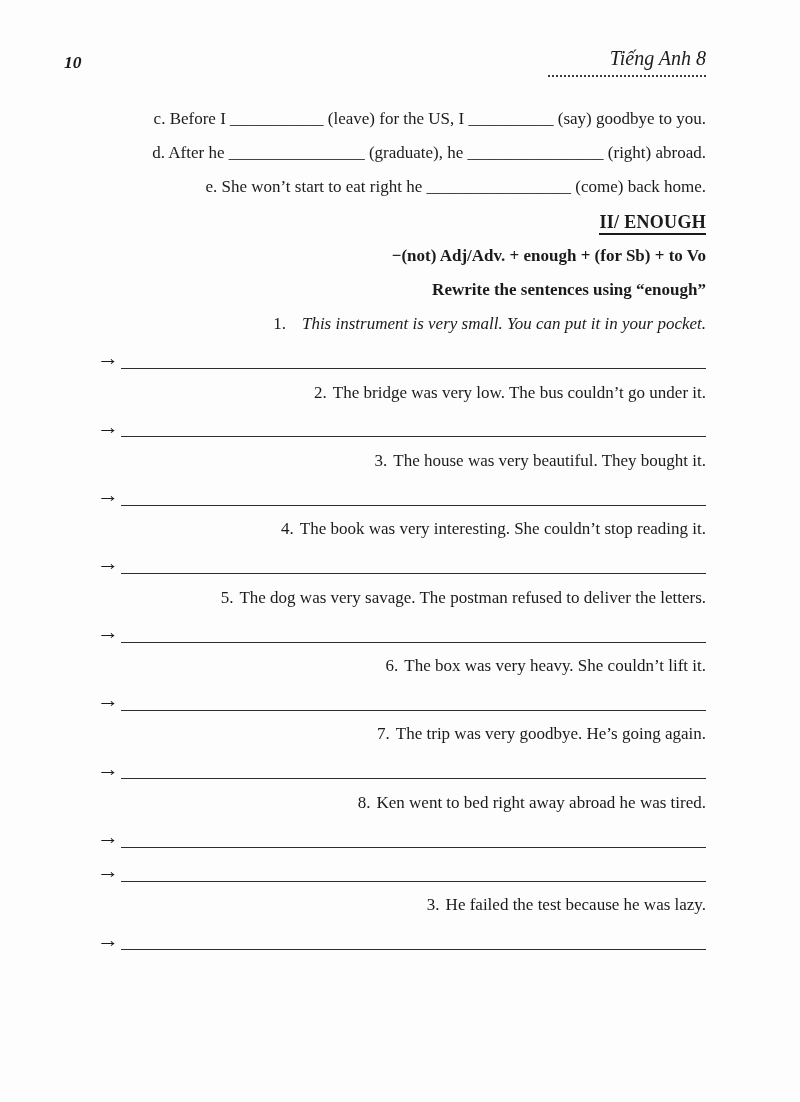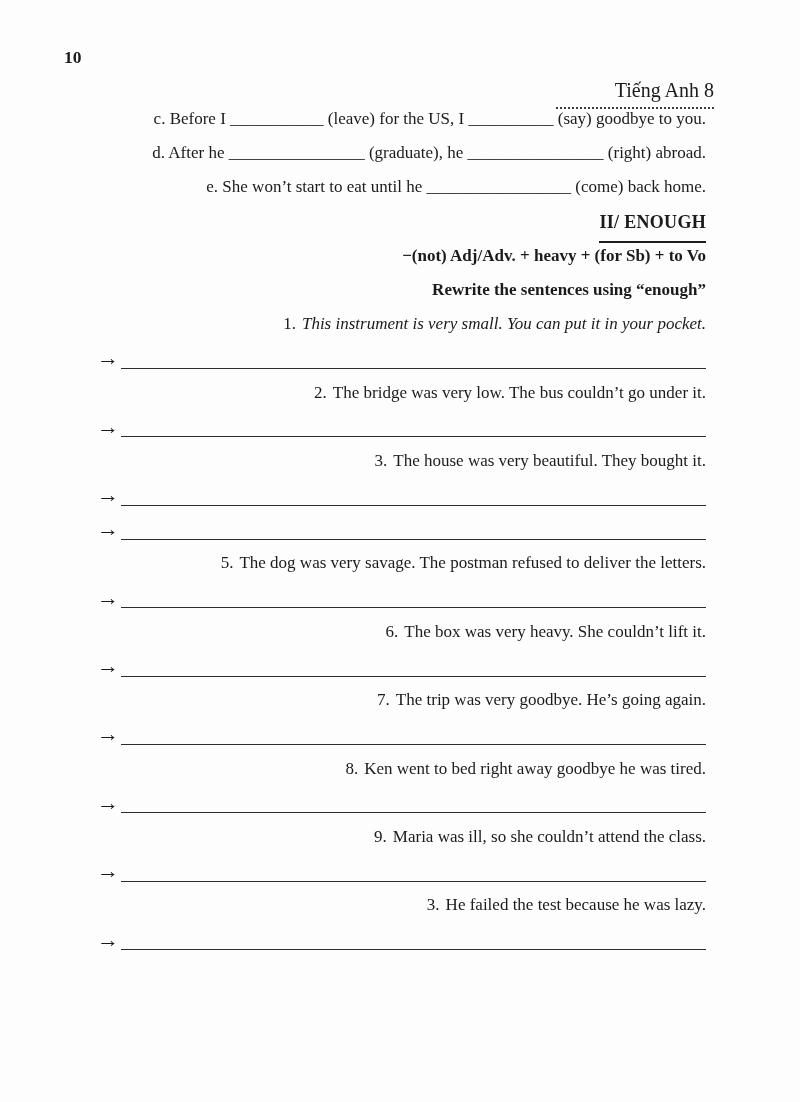--- a/index.html
+++ b/index.html
@@ -10,68 +10,68 @@
     background: #fdfdfd;
     font-family: "Liberation Serif", "DejaVu Serif", serif;
     color: #1b1b1b;
     overflow: hidden;
     margin: 0 auto;
   }
   .header {
     position: absolute;
     top: 46px;
     left: 64px;
-    right: 86px;
+    right: 94px;
     display: flex;
     justify-content: space-between;
-    align-items: flex-start;
+    align-items: center;
+    font-style: italic;
   }
   .page-num {
     font-weight: bold;
     font-size: 17.5px;
     line-height: 22px;
   }
   .header-title {
     display: inline-block;
     min-width: 158px;
     text-align: right;
     font-size: 20px;
     line-height: 24px;
     border-bottom: 2px dotted #3a3a3a;
     padding-bottom: 5px;
-    margin-top: 32px;
   }
   .content {
     position: absolute;
     top: 102px;
     left: 97px;
     width: 609px;
     font-size: 17px;
   }
   .line {
     height: 34.2px;
     line-height: 34.2px;
     white-space: nowrap;
     text-align: right;
   }
   .bold { font-weight: bold; }
   .heading-line .heading-text {
     font-size: 18px;
     font-weight: bold;
     border-bottom: 2.5px solid #1b1b1b;
-    padding-bottom: 9px;
+    padding-bottom: 1px;
     letter-spacing: 0.3px;
   }
   .formula-line .bullet {
     display: inline-block;
     width: 22px;
     font-weight: bold;
   }
   .item-line .num { margin-right: 6px; }
-  .item-line.italic-item .item-text { font-style: italic; }
+  .item-line.italic-item .item-text { font-style: italic; margin-left: 10px; }
   .answer-line {
     display: flex;
     height: 34.2px;
   }
   .answer-line .arrow {
     font-size: 22px;
     line-height: 33px;
     margin-right: 2px;
     flex: 0 0 auto;
   }
@@ -88,28 +88,28 @@
 
   <div class="header">
     <div class="page-num">10</div>
     <div class="header-title">Tiếng Anh 8</div>
   </div>
 
   <div class="content">
 
     <div class="line">c. Before I ___________ (leave) for the US, I __________ (say) goodbye to you.</div>
     <div class="line">d. After he ________________ (graduate), he ________________ (right) abroad.</div>
-    <div class="line">e. She won’t start to eat until he _________________ (come) back home.</div>
+    <div class="line">e. She won’t start to eat right he _________________ (come) back home.</div>
 
     <div class="line heading-line">
       <span class="heading-text">II/ ENOUGH</span>
     </div>
 
     <div class="line formula-line bold">
-      <span class="bullet">−</span><span>(not) Adj/Adv. + heavy + (for Sb) + to Vo</span>
+      <span class="bullet">−</span><span>(not) Adj/Adv. + enough + (for Sb) + to Vo</span>
     </div>
 
     <div class="line bold">Rewrite the sentences using “enough”</div>
 
     <div class="line item-line italic-item">
       <span class="num">1.</span><span class="item-text">This instrument is very small. You can put it in your pocket.</span>
     </div>
     <div class="answer-line">
       <span class="arrow">→</span>
       <span class="rule"></span>
@@ -124,20 +124,23 @@
     </div>
 
     <div class="line item-line">
       <span class="num">3.</span><span class="item-text">The house was very beautiful. They bought it.</span>
     </div>
     <div class="answer-line">
       <span class="arrow">→</span>
       <span class="rule"></span>
     </div>
 
+    <div class="line item-line">
+      <span class="num">4.</span><span class="item-text">The book was very interesting. She couldn’t stop reading it.</span>
+    </div>
     <div class="answer-line">
       <span class="arrow">→</span>
       <span class="rule"></span>
     </div>
 
     <div class="line item-line">
       <span class="num">5.</span><span class="item-text">The dog was very savage. The postman refused to deliver the letters.</span>
     </div>
     <div class="answer-line">
       <span class="arrow">→</span>
@@ -154,30 +157,27 @@
 
     <div class="line item-line">
       <span class="num">7.</span><span class="item-text">The trip was very goodbye. He’s going again.</span>
     </div>
     <div class="answer-line">
       <span class="arrow">→</span>
       <span class="rule"></span>
     </div>
 
     <div class="line item-line">
-      <span class="num">8.</span><span class="item-text">Ken went to bed right away goodbye he was tired.</span>
+      <span class="num">8.</span><span class="item-text">Ken went to bed right away abroad he was tired.</span>
     </div>
     <div class="answer-line">
       <span class="arrow">→</span>
       <span class="rule"></span>
     </div>
 
-    <div class="line item-line">
-      <span class="num">9.</span><span class="item-text">Maria was ill, so she couldn’t attend the class.</span>
-    </div>
     <div class="answer-line">
       <span class="arrow">→</span>
       <span class="rule"></span>
     </div>
 
     <div class="line item-line">
       <span class="num">3.</span><span class="item-text">He failed the test because he was lazy.</span>
     </div>
     <div class="answer-line">
       <span class="arrow">→</span>

